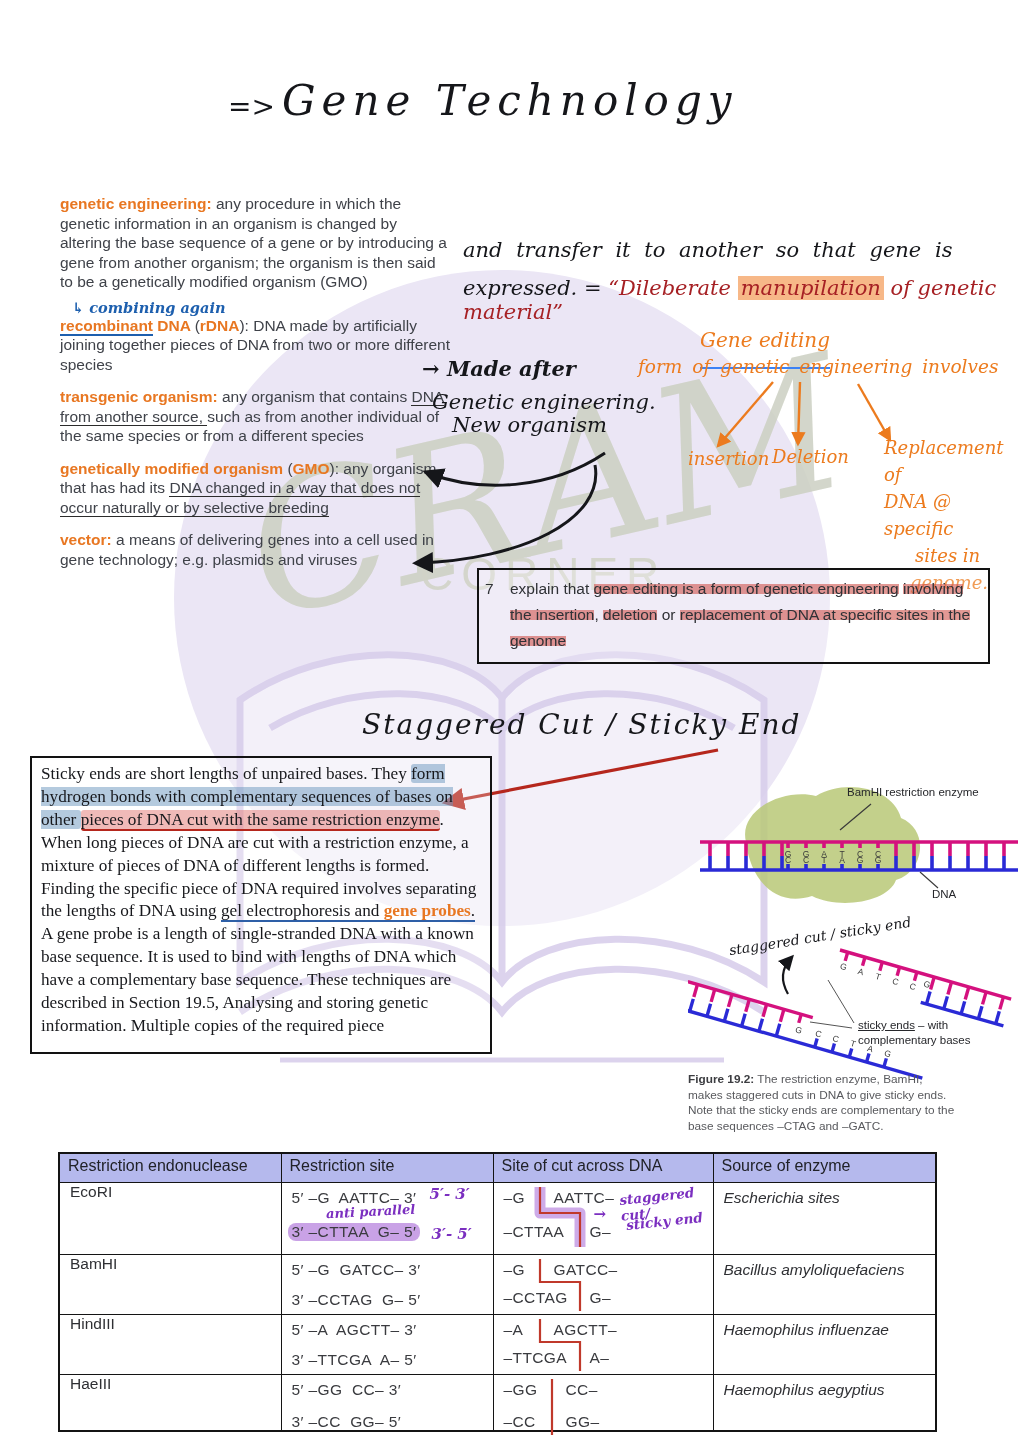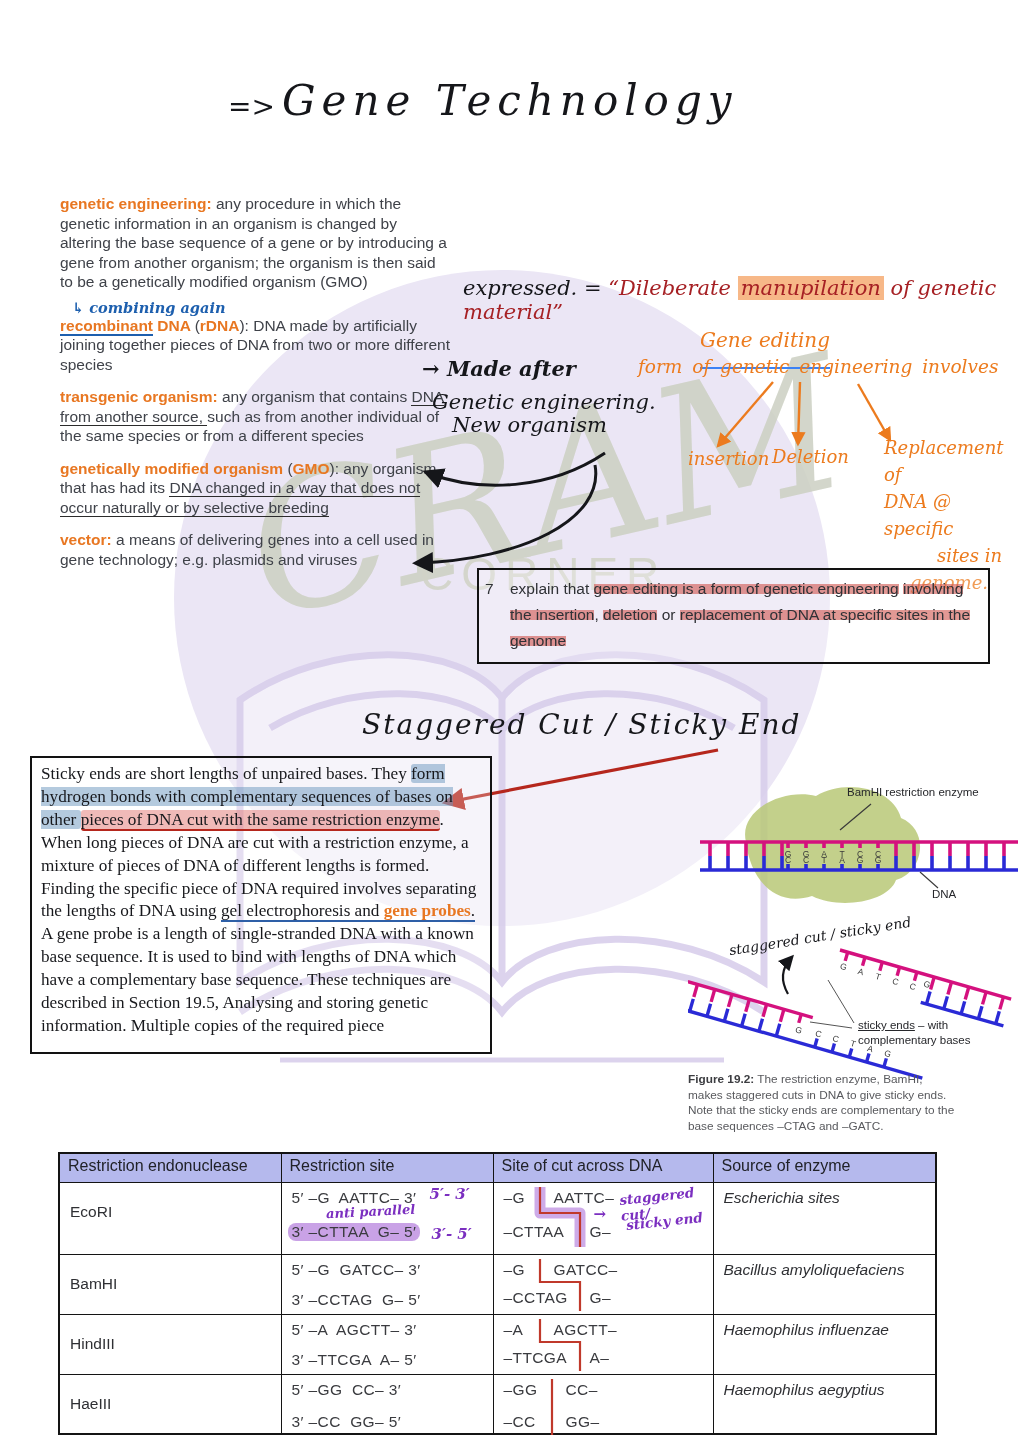--- a/index.html
+++ b/index.html
@@ -36,21 +36,21 @@
     font-family:"Liberation Serif",serif;font-size:17.2px;line-height:22.9px;color:#17181c;}
   
   .figlabel{font-size:11.5px;color:#26272b;}
   .figcaption{font-size:11.8px;line-height:15.6px;color:#58595d;}
   
   #rtable{border-collapse:collapse;table-layout:fixed;}
   #rtable th,#rtable td{border:1.7px solid #141414;vertical-align:top;padding:0;position:relative;}
   #rtable th{background:#b5b9ed;color:#212228;font-weight:normal;font-size:16px;text-align:left;
              padding:3px 8px;height:22px;}
   #rtable{border:2.4px solid #141414;}
-  .enz{font-size:15.5px;color:#2f3034;padding:20px 10px;display:block;}
+  .enz{font-size:15.5px;color:#2f3034;padding:0 10px;display:block;}
   .src{font-size:15.5px;color:#2f3034;font-style:italic;padding:6px 10px;display:block;}
   .seq{font-size:15.5px;color:#3a3b3f;white-space:pre;letter-spacing:0.4px;position:absolute;left:10px;}
   .cutspan{font-size:15.5px;color:#3a3b3f;white-space:pre;letter-spacing:0.4px;position:absolute;}
   .annot{position:absolute;font-family:"DejaVu Serif",serif;font-style:italic;font-weight:bold;color:#7b2fc0;}
 </style>
 </head>
 <body>
 
 <div id="page">
 
@@ -78,41 +78,42 @@
 
     <p class="defp" style="margin-top:0;"><span class="term ul-blue2">recombinant</span><span class="term"> DNA </span><span class="dark">(</span><span class="term">rDNA</span><span class="dark">):</span><span class="dark"> DNA made by artificially joining together pieces of DNA from two or more different species</span></p>
 
     <p class="defp"><span class="term">transgenic organism:</span><span class="dark"> any organism that contains </span><span class="dark ul-black">DNA from another source, </span><span class="dark">such as from another individual of the same species or from a different species</span></p>
 
     <p class="defp"><span class="term">genetically modified organism </span><span class="dark">(</span><span class="term">GMO</span><span class="dark">):</span><span class="dark"> any organism that has had its </span><span class="dark ul-black">DNA changed in a way that does not occur naturally or by selective breeding</span></p>
 
     <p class="defp"><span class="term">vector:</span><span class="dark"> a means of delivering genes into a cell used in gene technology; e.g. plasmids and viruses</span></p>
   </div>
 
+  <div class="abs hand ink" style="left:463px;top:238px;font-size:21px;word-spacing:7px;z-index:2;">and transfer it to another so that gene is</div>
   <div class="abs hand" style="left:463px;top:276px;font-size:21px;z-index:2;"><span class="ink">expressed. = </span><span class="ink-red">“Dileberate </span><span class="ink-red hl-orange">manupilation</span><span class="ink-red"> of genetic material”</span></div>
 
   <div class="abs hand ink-orange" style="left:700px;top:328px;font-size:20px;border-bottom:2px solid #3b82f6;padding-bottom:15px;z-index:2;">Gene editing</div>
   <div class="abs hand ink-orange" style="left:638px;top:356px;font-size:18.5px;word-spacing:4px;z-index:2;">form of genetic engineering involves</div>
 
   <svg class="abs" style="left:660px;top:378px;z-index:2;" width="360" height="90" viewBox="0 0 360 90">
     <defs>
       <marker id="oarr" markerWidth="8" markerHeight="8" refX="5" refY="3" orient="auto">
           <path d="M0,0 L6,3 L0,6 Z" fill="#ec7b1e"></path>
         </marker>
     </defs>
     <line x1="113" y1="4" x2="58" y2="68" stroke="#ec7b1e" stroke-width="2.4" marker-end="url(#oarr)"></line>
     <line x1="140" y1="4" x2="138" y2="66" stroke="#ec7b1e" stroke-width="2.4" marker-end="url(#oarr)"></line>
     <line x1="198" y1="6" x2="230" y2="62" stroke="#ec7b1e" stroke-width="2.4" marker-end="url(#oarr)"></line>
   </svg>
   <div class="abs hand ink-orange" style="left:688px;top:448px;font-size:18px;z-index:2;">insertion</div>
   <div class="abs hand ink-orange" style="left:772px;top:446px;font-size:18px;z-index:2;">Deletion</div>
   <div class="abs hand ink-orange" style="left:884px;top:434px;font-size:18px;line-height:27px;z-index:2;">
     <div>Replacement of</div>
     <div>DNA @ specific</div>
-    <div style="margin-left:31px;text-align:center;">sites in</div>
+    <div style="margin-left:31px;">sites in</div>
     <div style="margin-left:26px;">genome.</div>
   </div>
 
   <div class="abs hand ink" style="left:422px;top:356px;font-size:21px;z-index:2;font-weight:bold;">→ Made after</div>
   <div class="abs hand ink" style="left:432px;top:390px;font-size:21px;z-index:2;">Genetic engineering.</div>
   <div class="abs hand ink" style="left:452px;top:413px;font-size:21px;z-index:2;">New organism</div>
   <svg class="abs" style="left:370px;top:435px;z-index:2;" width="260" height="150" viewBox="0 0 260 150">
     <defs>
       <marker id="karr" markerWidth="9" markerHeight="9" refX="5" refY="3.5" orient="auto">
           <path d="M0,0 L7,3.5 L0,7 Z" fill="#15161a"></path>

